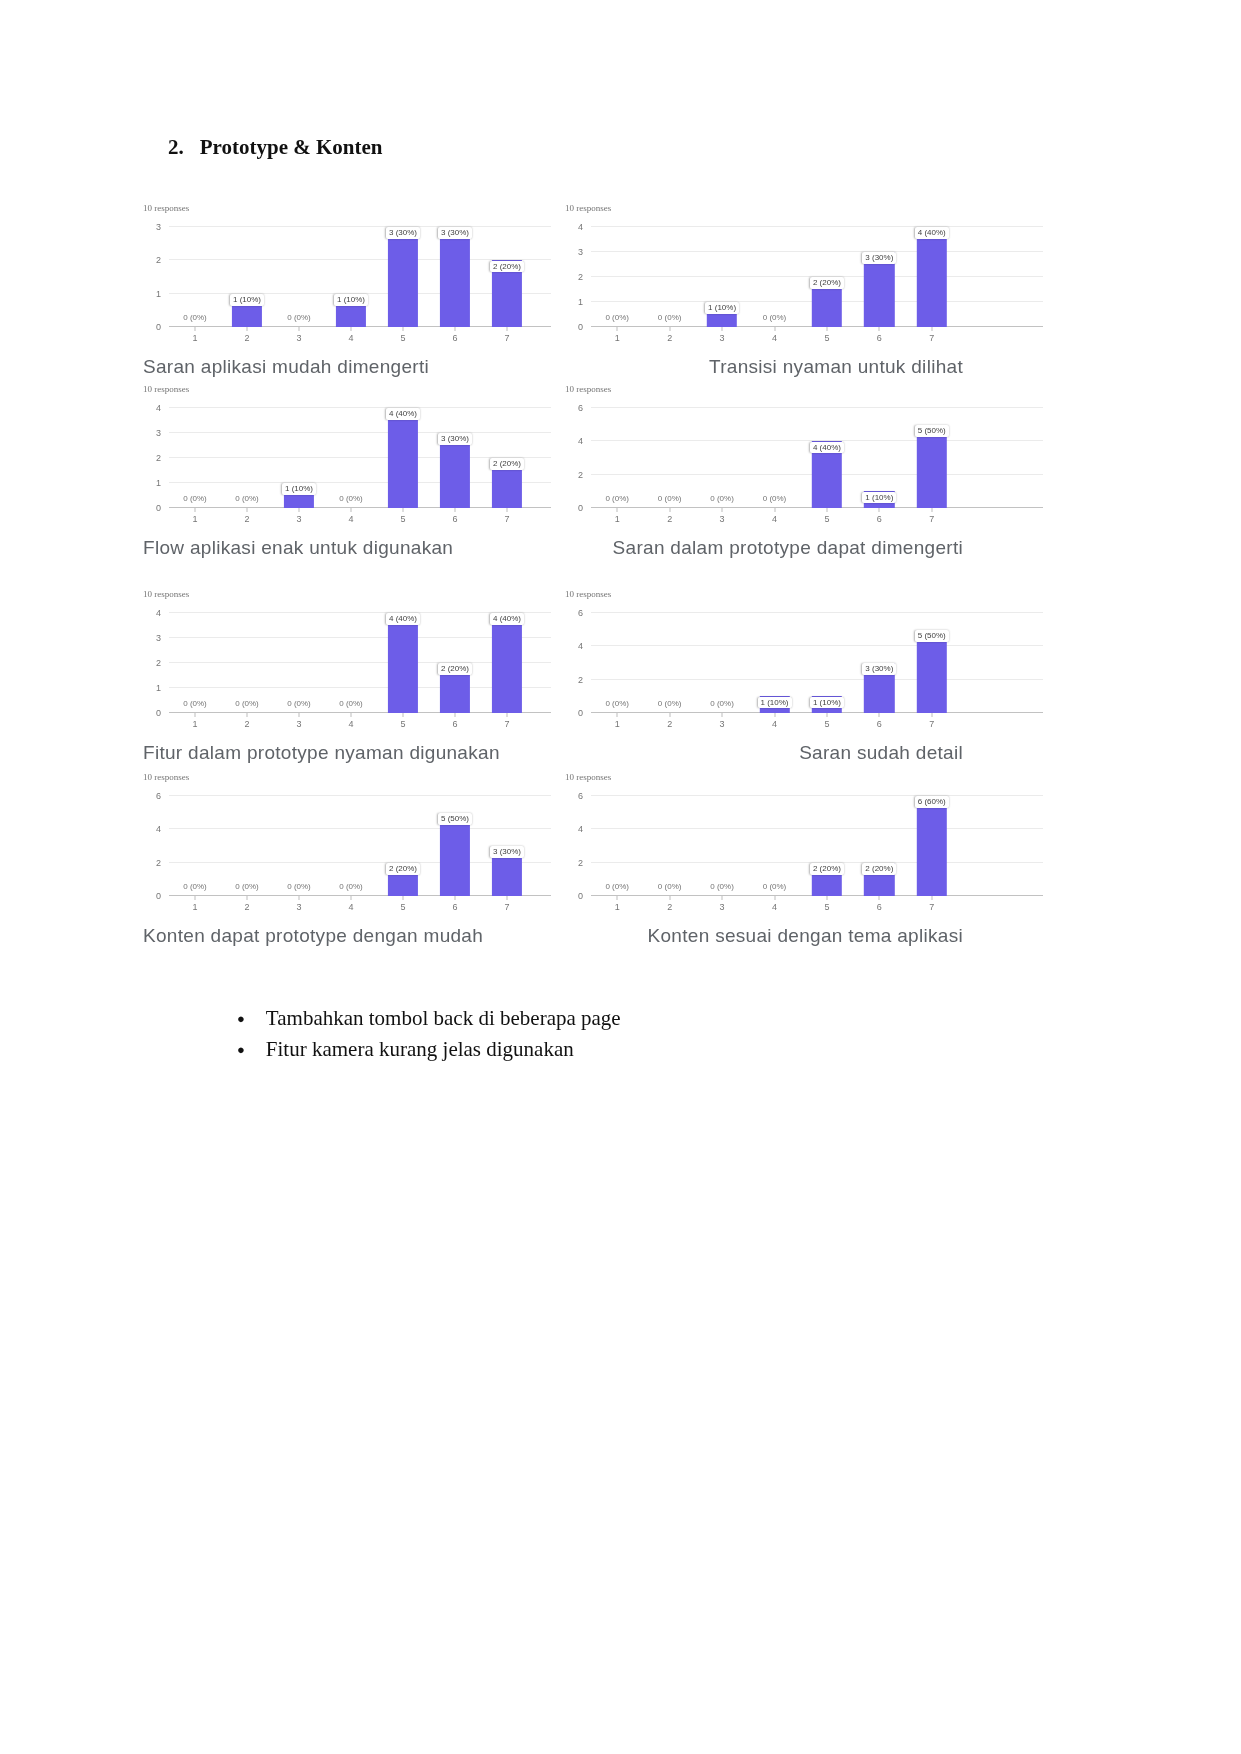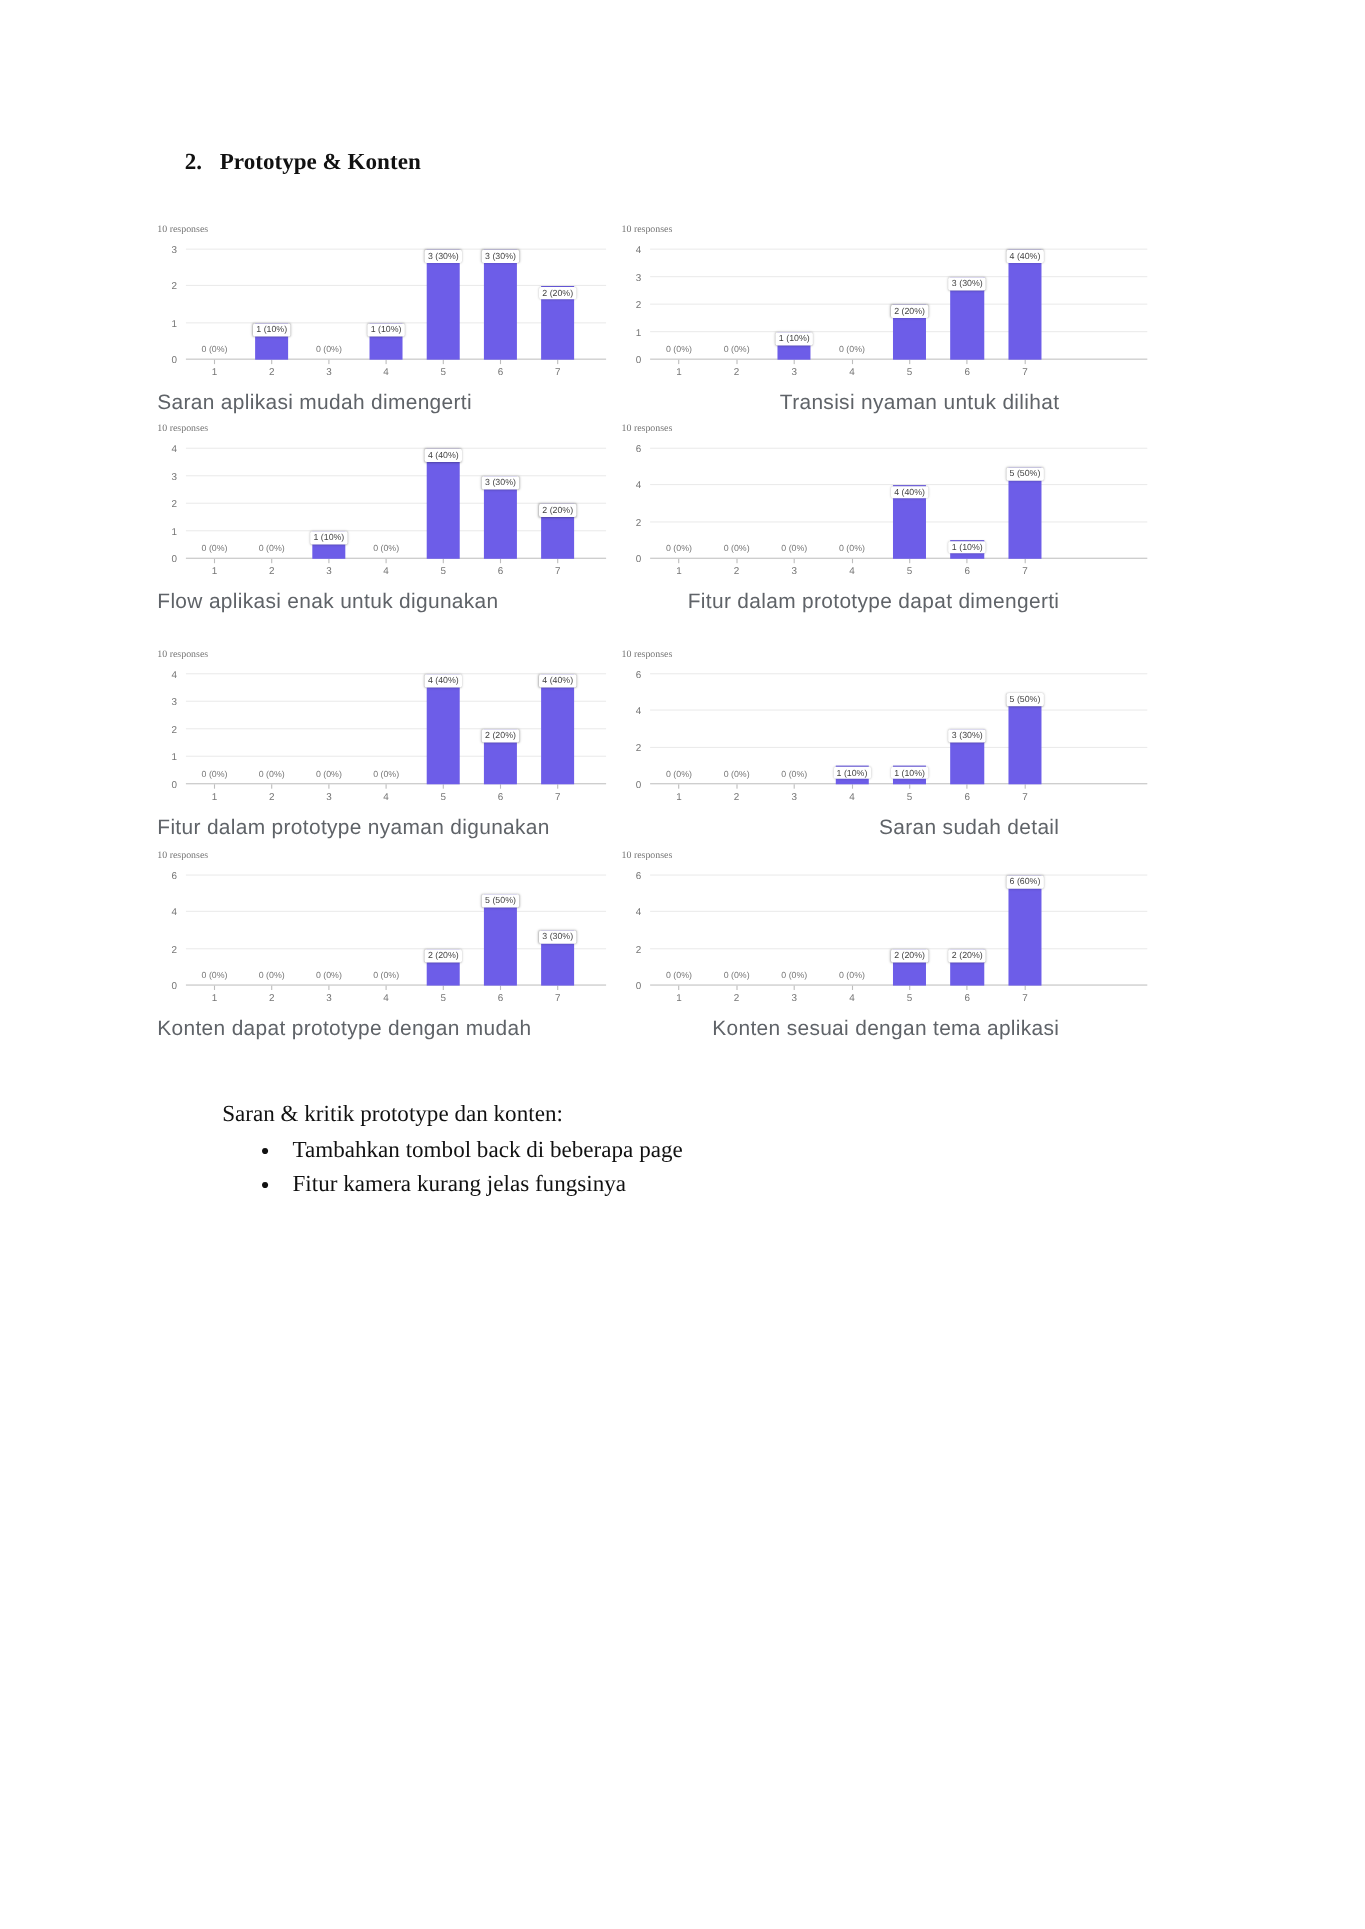--- a/index.html
+++ b/index.html
@@ -250,21 +250,21 @@
                 <div class="xtick">1</div>
                 <div class="xtick">2</div>
                 <div class="xtick">3</div>
                 <div class="xtick">4</div>
                 <div class="xtick">5</div>
                 <div class="xtick">6</div>
                 <div class="xtick">7</div>
               </div>
           </div>
         </div>
-        <figcaption class="chart-title">Fitur dalam prototype dapat dimengerti</figcaption>
+        <figcaption class="chart-title">Saran dalam prototype dapat dimengerti</figcaption>
       </figure>
     </div>
 
     <div class="chart-row row-3">
       <figure class="chart left">
         <div class="responses">10 responses</div>
         <div class="chart-body">
           <div class="yaxis">
               <div class="ytick" style="bottom: -5px;">0</div>
               <div class="ytick" style="bottom: 20px;">1</div>
@@ -450,24 +450,23 @@
               </div>
           </div>
         </div>
         <figcaption class="chart-title">Konten sesuai dengan tema aplikasi</figcaption>
       </figure>
     </div>
 
   </div>
 
   <div class="notes">
-    <div class="notes-title">Saran &amp; kritik prototype dan konten:</div>
     <div class="bullet-item">
       <span class="bullet-dot">●</span>
       <span>Tambahkan tombol back di beberapa page</span>
     </div>
     <div class="bullet-item">
       <span class="bullet-dot">●</span>
-      <span>Fitur kamera kurang jelas fungsinya</span>
+      <span>Fitur kamera kurang jelas digunakan</span>
     </div>
   </div>
 
 </div>
 
 </body></html>

